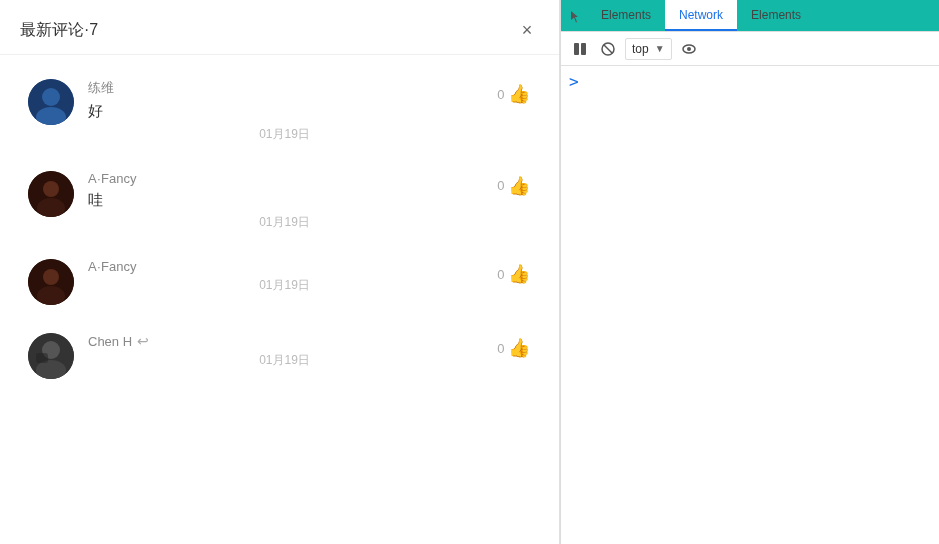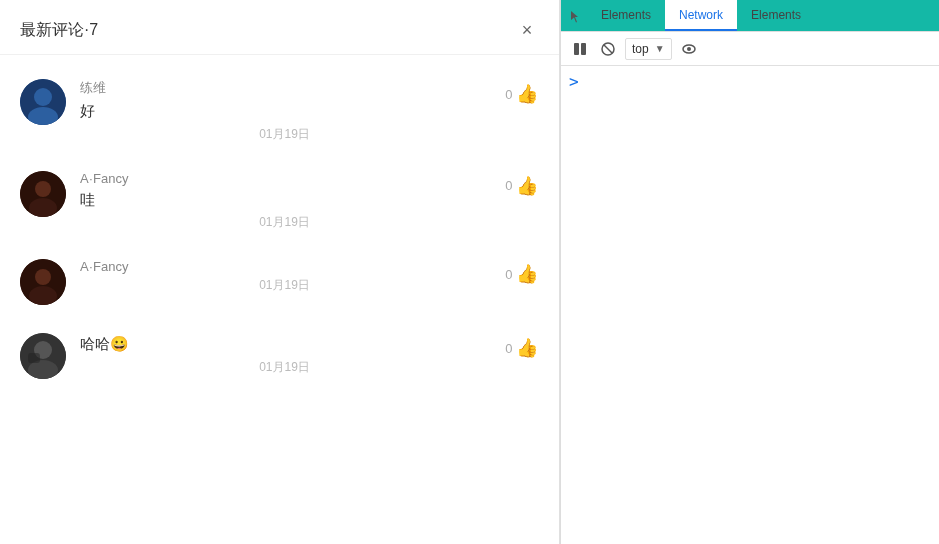--- a/index.html
+++ b/index.html
@@ -44,21 +44,21 @@
       align-items: center;
       justify-content: center;
       cursor: pointer;
       color: #666;
       font-size: 18px;
     }
 
     .comments-list {
       flex: 1;
       overflow-y: auto;
-      padding: 10px 0;
+      padding: 10px 8px;
     }
 
     .comment-item {
       display: flex;
       padding: 14px 20px;
       align-items: flex-start;
       position: relative;
     }
 
     .avatar {
@@ -315,21 +315,24 @@
     <div class="comment-item">
       <div class="avatar avatar-chenh">
         <svg viewBox="0 0 46 46" xmlns="http://www.w3.org/2000/svg">
           <circle cx="23" cy="23" r="23" fill="#333"></circle>
           <circle cx="23" cy="17" r="9" fill="#555"></circle>
           <ellipse cx="23" cy="37" rx="15" ry="10" fill="#444"></ellipse>
           <rect x="8" y="20" width="12" height="10" rx="3" fill="#222" opacity="0.5"></rect>
         </svg>
       </div>
       <div class="comment-content">
-        <div class="comment-text">哈哈😀</div>
+        <div class="comment-username">
+          <span>Chen H</span>
+          <span class="reply-icon">↩</span>
+        </div>
         <div class="comment-date">01月19日</div>
       </div>
       <div class="comment-like">
         <span class="like-count">0</span>
         <span class="thumb-icon">👍</span>
       </div>
     </div>
 
   </div>
 </div>

